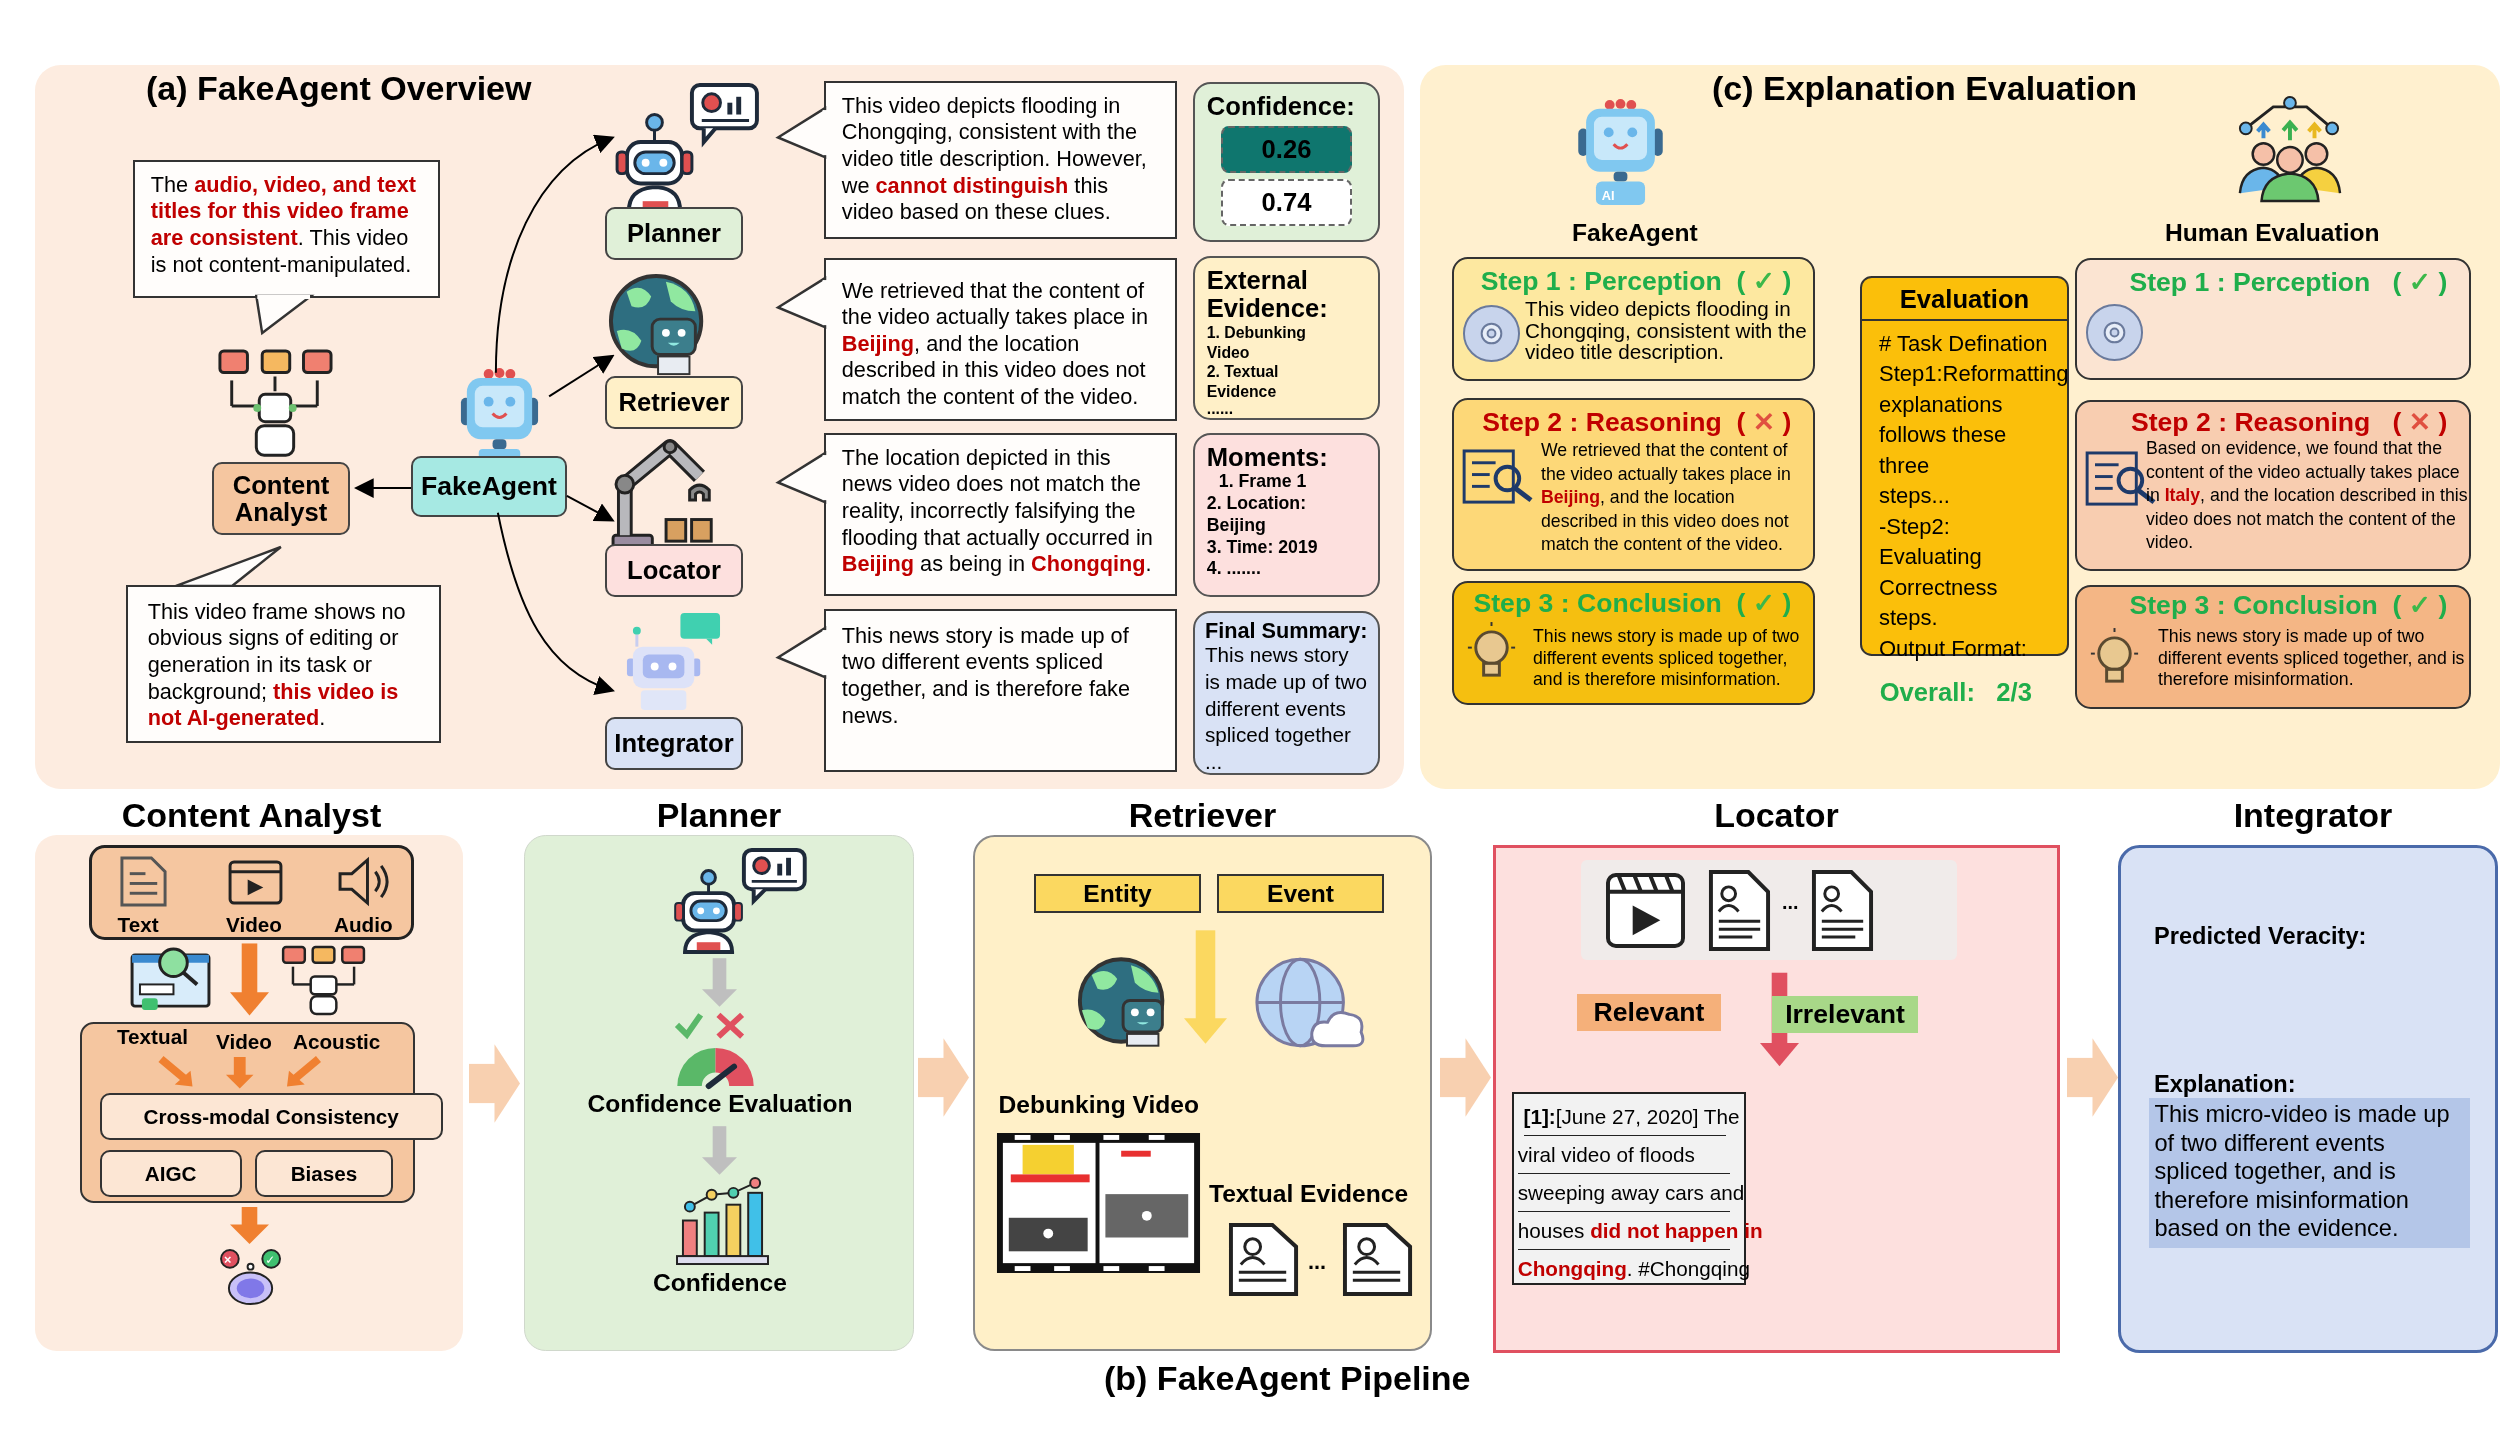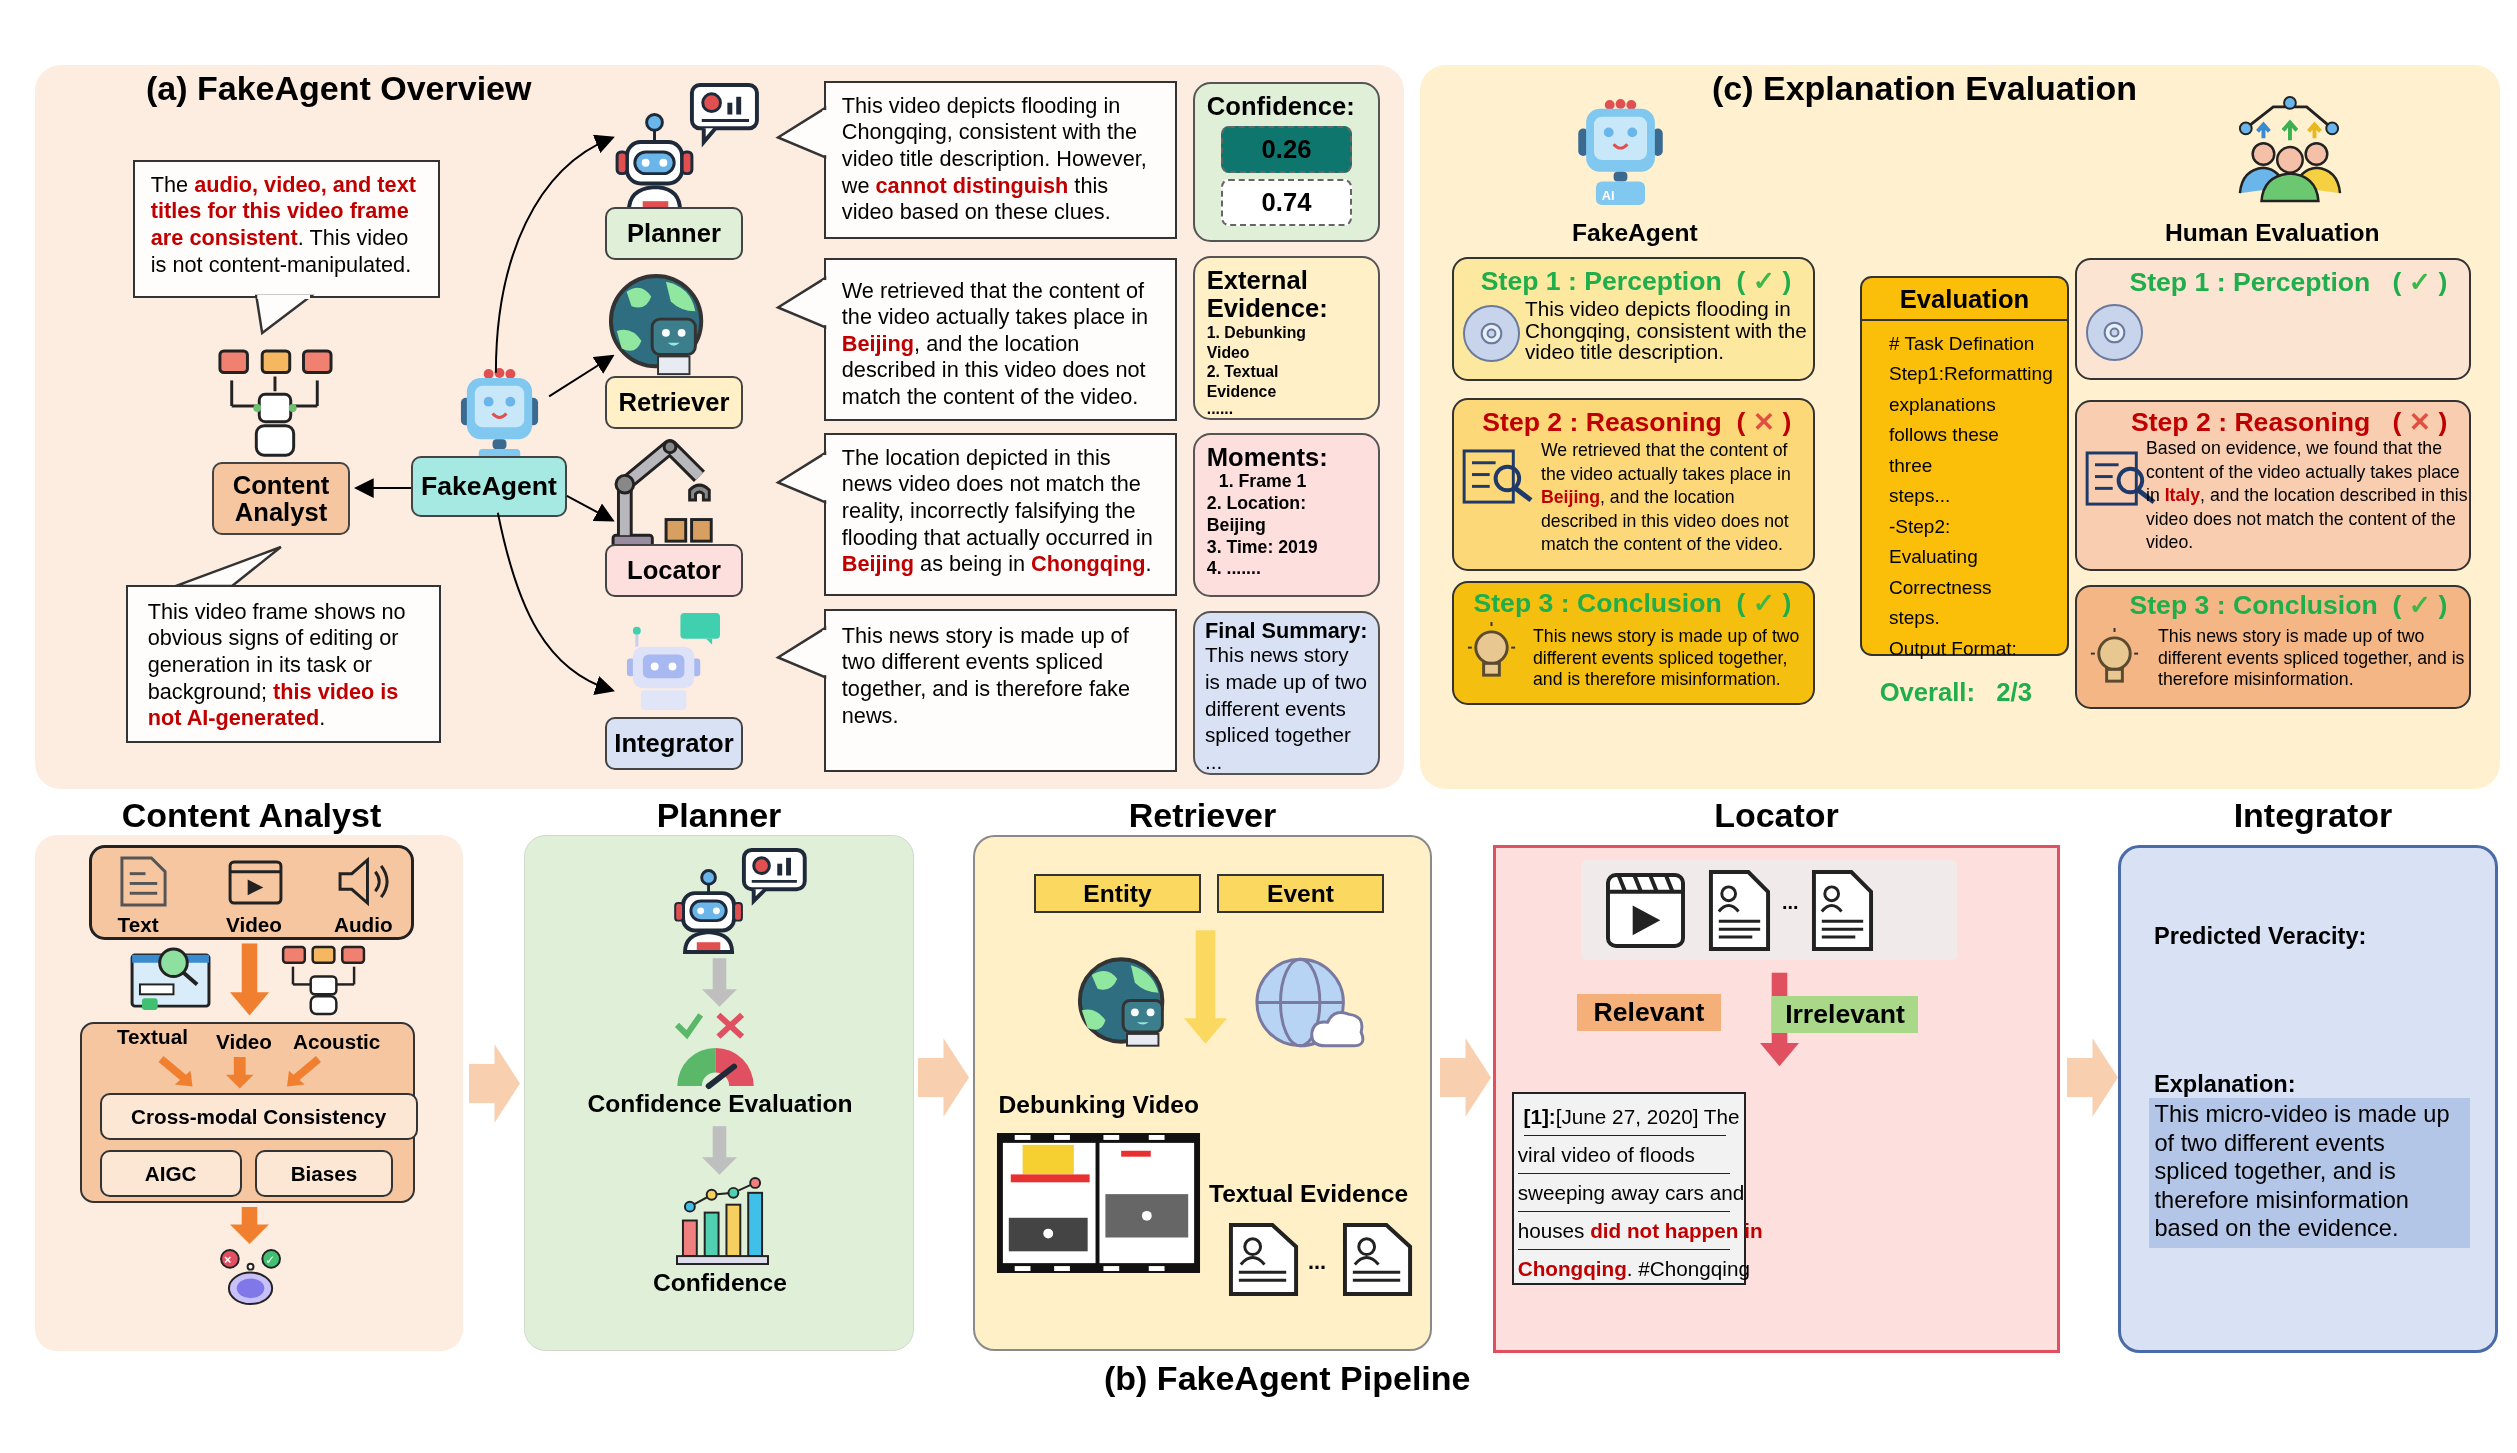--- a/index.html
+++ b/index.html
@@ -283,21 +283,21 @@
       <rect x="22" y="44" width="16" height="12" fill="#e8c890" stroke="#5a4a30" stroke-width="3"></rect>
       <line x1="6" y1="28" x2="10" y2="28" stroke="#333" stroke-width="2"></line>
       <line x1="50" y1="28" x2="54" y2="28" stroke="#333" stroke-width="2"></line>
       <line x1="30" y1="2" x2="30" y2="6" stroke="#333" stroke-width="2"></line>
     </svg>
   <div class="abs step-text" style="left:79px;top:43px;width:280px;font-size:17.7px;line-height:21.7px;">This news story is made up of two different events spliced together, and is therefore misinformation.</div>
 </div>
 
 <div class="abs" style="left:1860px;top:276px;width:209px;height:380px;background:#fbbf0a;border:2px solid #333;border-radius:11.8px;">
   <div class="b" style="font-size:25.6px;text-align:center;height:43px;line-height:43px;border-bottom:2px solid #333;margin:0 0 7.9px 0;">Evaluation</div>
-  <div style="padding:0 27px;font-size:19px;line-height:30.5px;">
+  <div style="padding:0 17px;font-size:22px;line-height:30.5px;">
     <div># Task Defination</div>
     <div>Step1:Reformatting</div>
     <div>explanations</div>
     <div>follows these three</div>
     <div>steps...</div>
     <div>-Step2: Evaluating</div>
     <div>Correctness steps.</div>
     <div>Output Format:</div>
   </div>
   <div class="b green" style="font-size:25.6px;margin:13.8px 0 0 17.7px;white-space:nowrap;"><span>Overall:</span>&nbsp;&nbsp;&nbsp;<span>2/3</span></div>
@@ -391,21 +391,21 @@
     <div class="abs b" style="left:134px;top:5.9px;font-size:20.7px;">Video</div>
     <div class="abs b" style="left:211px;top:5.9px;font-size:20.7px;">Acoustic</div>
     <svg class="abs" style="left:69px;top:33px;" width="207" height="31.5" viewBox="0 0 210 32">
         <line x1="10" y1="2" x2="34" y2="22" stroke="#f08030" stroke-width="8"></line>
         <polygon points="24,28 42,30 40,14" fill="#f08030"></polygon>
         <rect x="84" y="0" width="12" height="20" fill="#f08030"></rect>
         <polygon points="76,18 104,18 90,32" fill="#f08030"></polygon>
         <line x1="170" y1="2" x2="146" y2="22" stroke="#f08030" stroke-width="8"></line>
         <polygon points="156,28 138,30 140,14" fill="#f08030"></polygon>
       </svg>
-    <div class="chip" style="left:17.7px;top:69px;width:318px;height:47px;line-height:43px;background:#fce6d4;font-size:20.7px;">Cross-modal Consistency</div>
+    <div class="chip" style="left:17.7px;top:69px;width:343px;height:47px;line-height:43px;background:#fce6d4;font-size:20.7px;">Cross-modal Consistency</div>
     <div class="chip" style="left:17.7px;top:126px;width:142px;height:47px;line-height:43px;background:#fce6d4;font-size:20.7px;">AIGC</div>
     <div class="chip" style="left:173px;top:126px;width:138px;height:47px;line-height:43px;background:#fce6d4;font-size:20.7px;">Biases</div>
   </div>
   <svg class="abs" style="left:195px;top:372px;" width="39" height="39" viewBox="0 0 40 40">
       <rect x="12" y="0" width="16" height="20" fill="#f08030"></rect>
       <polygon points="0,18 40,18 20,38" fill="#f08030"></polygon>
     </svg>
   <svg class="abs" style="left:183px;top:414px;" width="69" height="57" viewBox="0 0 70 58">
       <circle cx="12" cy="10" r="9" fill="#e05060" stroke="#222" stroke-width="2"></circle>
       <text x="6" y="15" font-size="13" fill="#fff" font-weight="bold" font-family="Liberation Sans, sans-serif">×</text>

